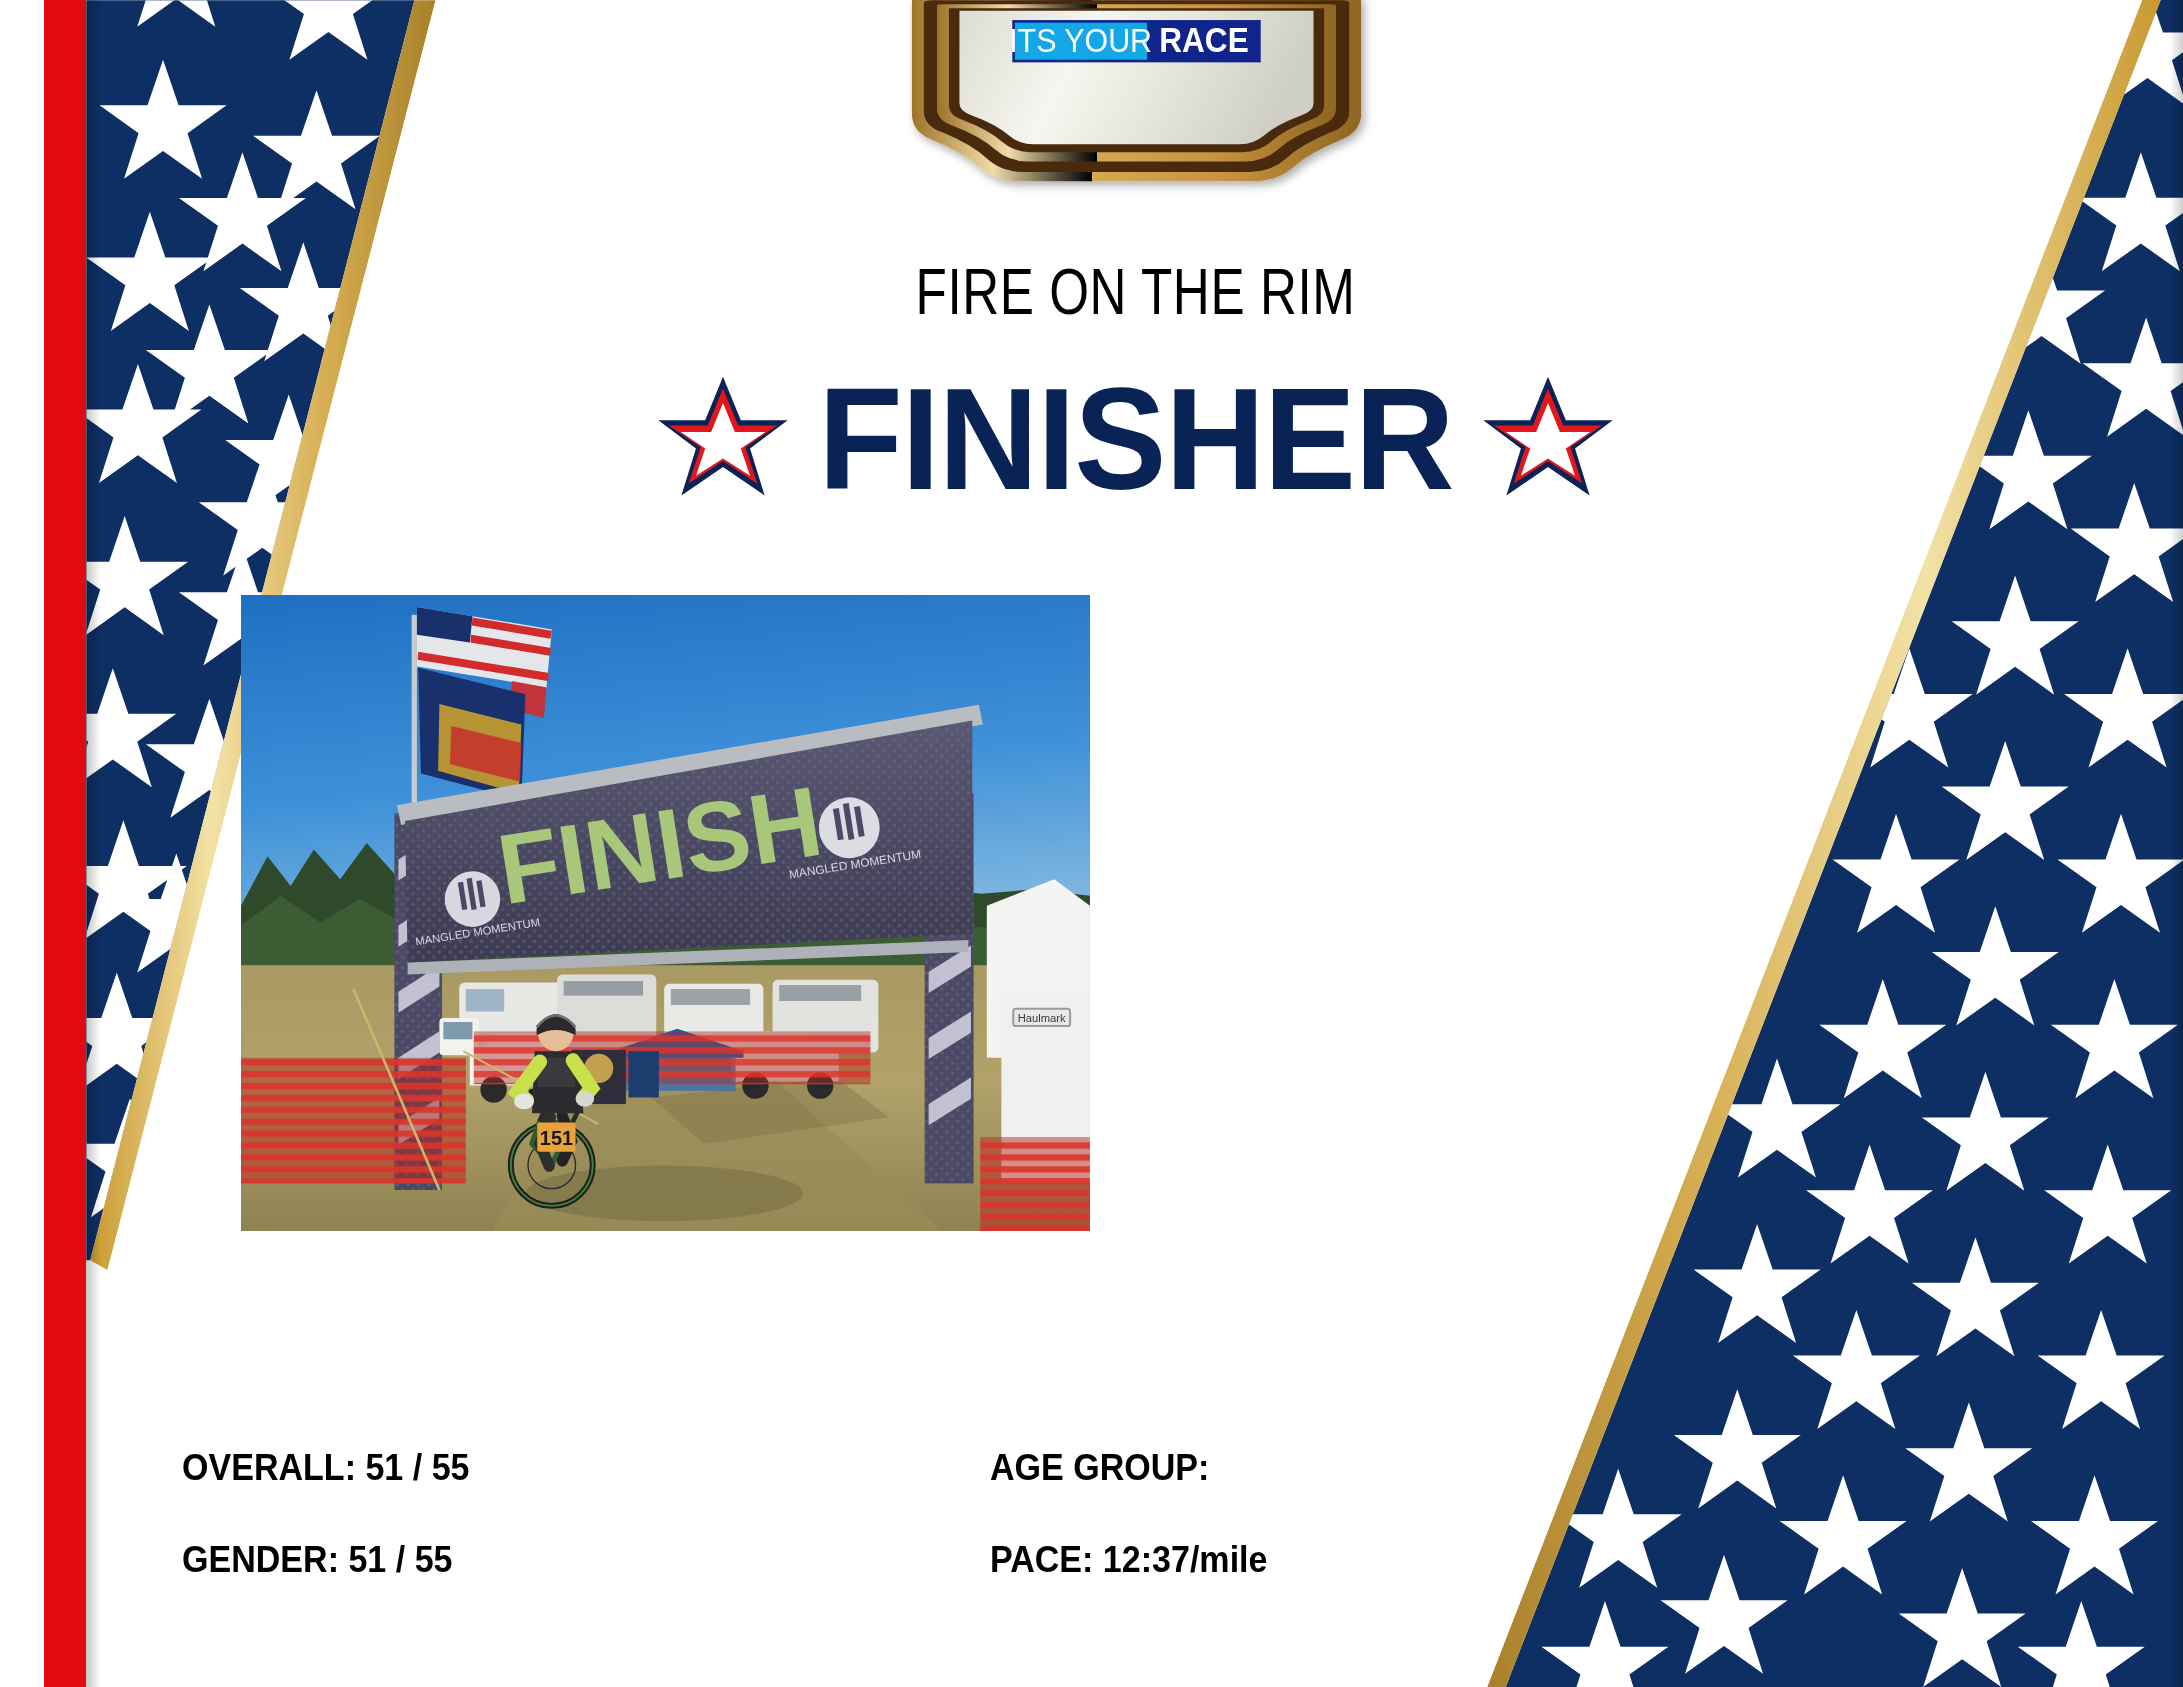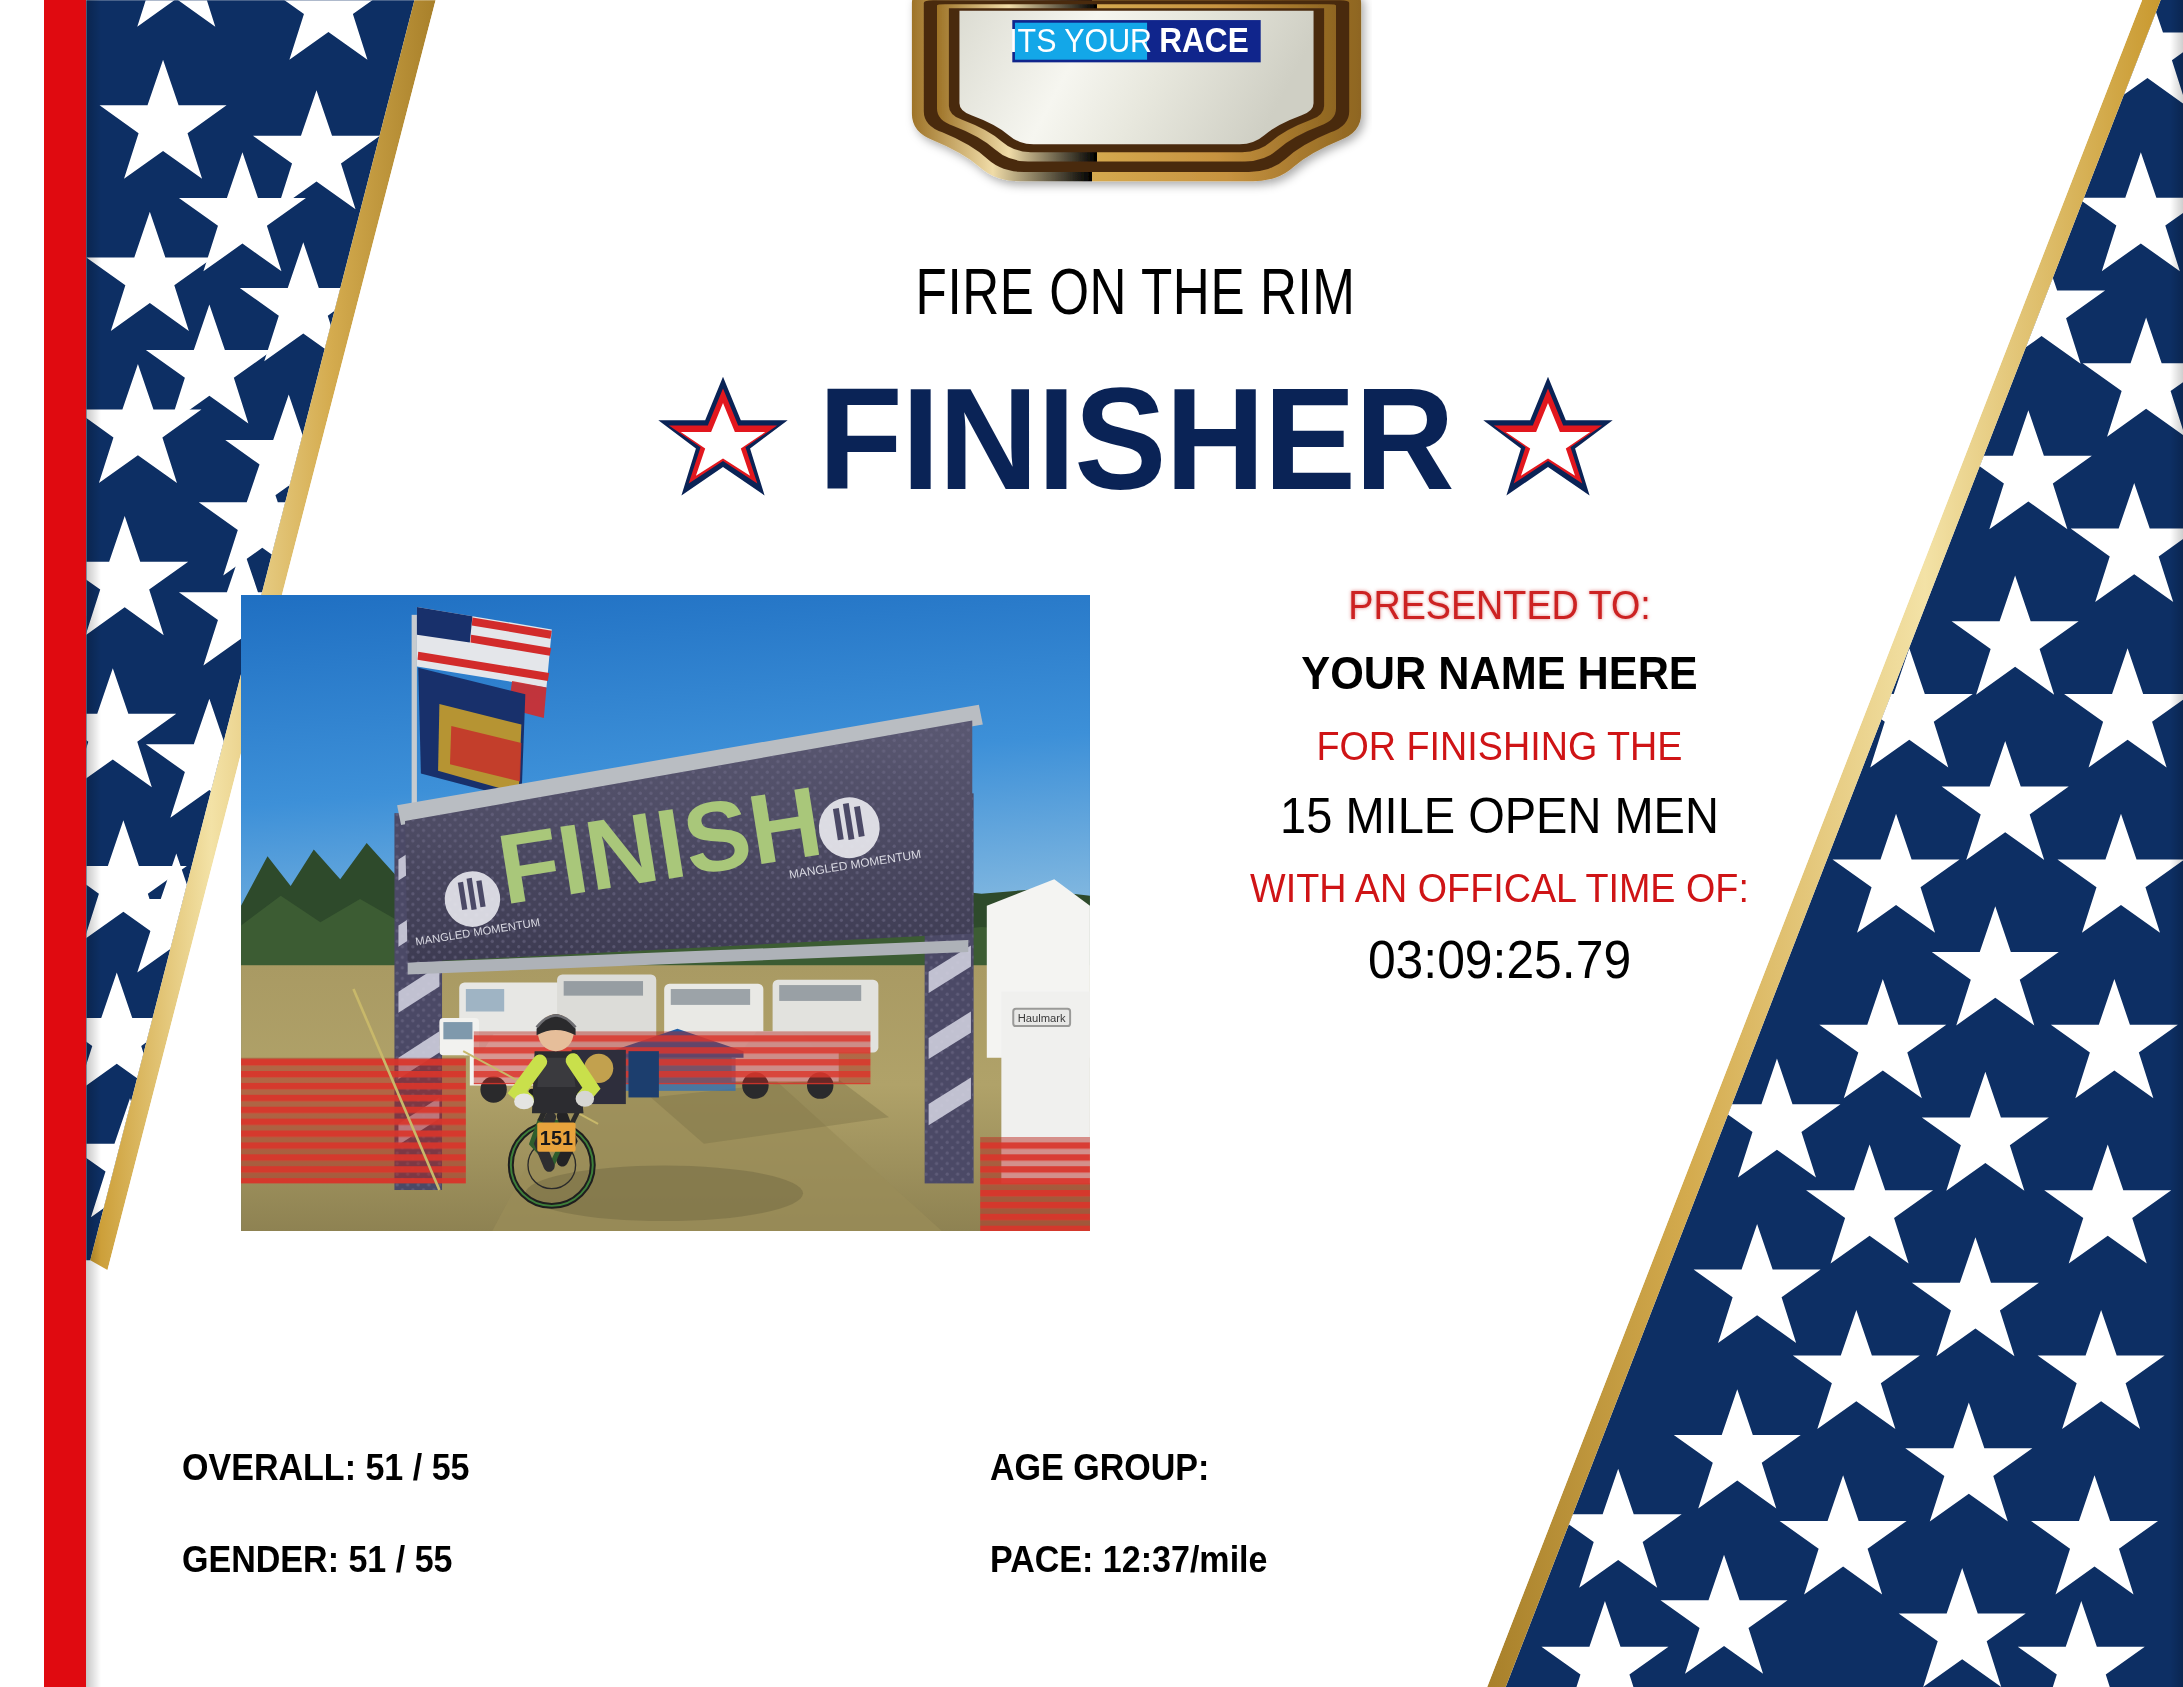--- a/index.html
+++ b/index.html
@@ -458,33 +458,20 @@
           <path d="M447,656 Q476,612 506,656 L506,666 Q476,650 447,666 Z" fill="#2A2A2C"></path>
           <path d="M447,654 Q476,618 506,654" fill="none" stroke="#6E6E72" stroke-width="4"></path>
 
           <rect x="448" y="798" width="58" height="44" rx="3" fill="#E8A33C"></rect>
           <text x="477" y="832" font-family="'Liberation Sans',sans-serif" font-size="30" font-weight="700" fill="#18181A" text-anchor="middle">151</text>
         </g>
       </g>
     </svg>
   </div>
 
-  <div class="award">
-    <span class="lbl-red soft">PRESENTED TO:</span>
-    <div class="sp1"></div>
-    <span class="val-black">YOUR NAME HERE</span>
-    <div class="sp2"></div>
-    <span class="lbl-red">FOR FINISHING THE</span>
-    <div class="sp1"></div>
-    <span class="val-black light">15 MILE OPEN MEN</span>
-    <div class="sp3"></div>
-    <span class="lbl-red">WITH AN OFFICAL TIME OF:</span>
-    <div class="sp1"></div>
-    <span class="val-black time">03:09:25.79</span>
-  </div>
 
   <div class="stats">
     <div class="stat s-overall">OVERALL: 51 / 55</div>
     <div class="stat s-gender">GENDER: 51 / 55</div>
     <div class="stat s-agegrp">AGE GROUP:</div>
     <div class="stat s-pace">PACE: 12:37/mile</div>
   </div>
 
 </div>
 

